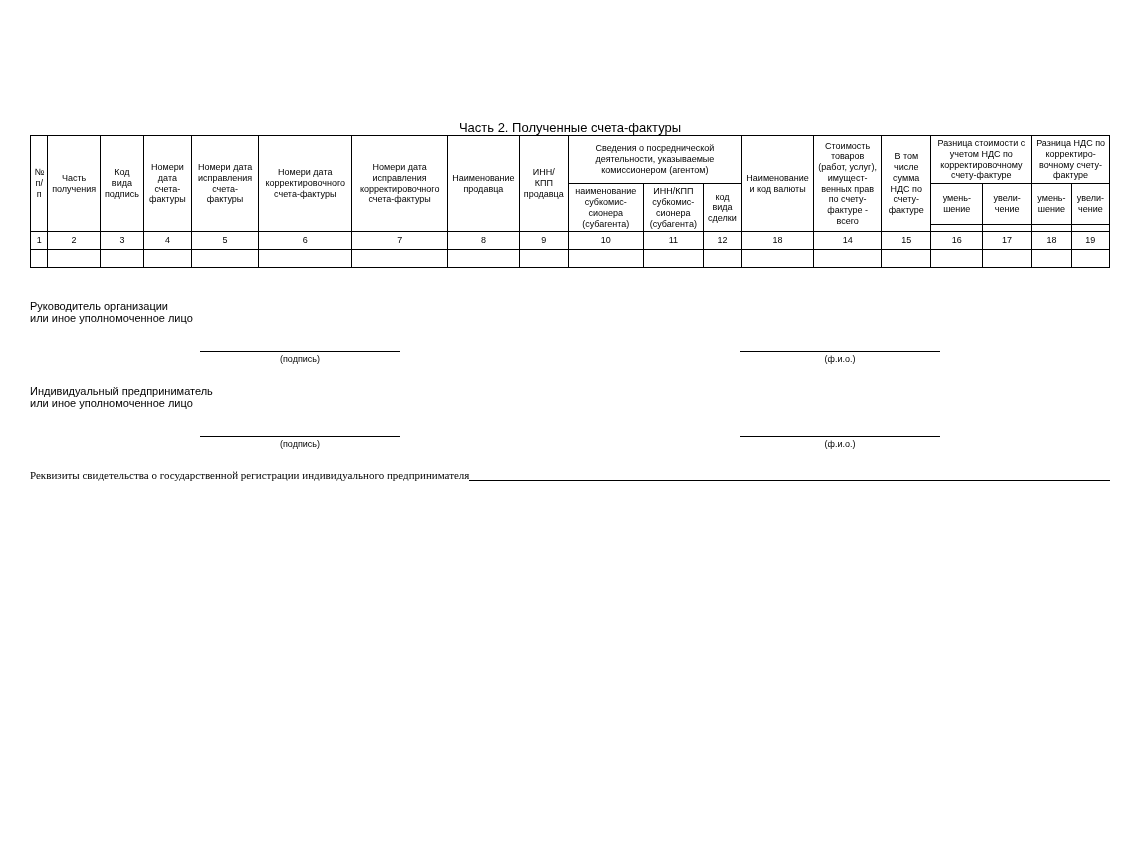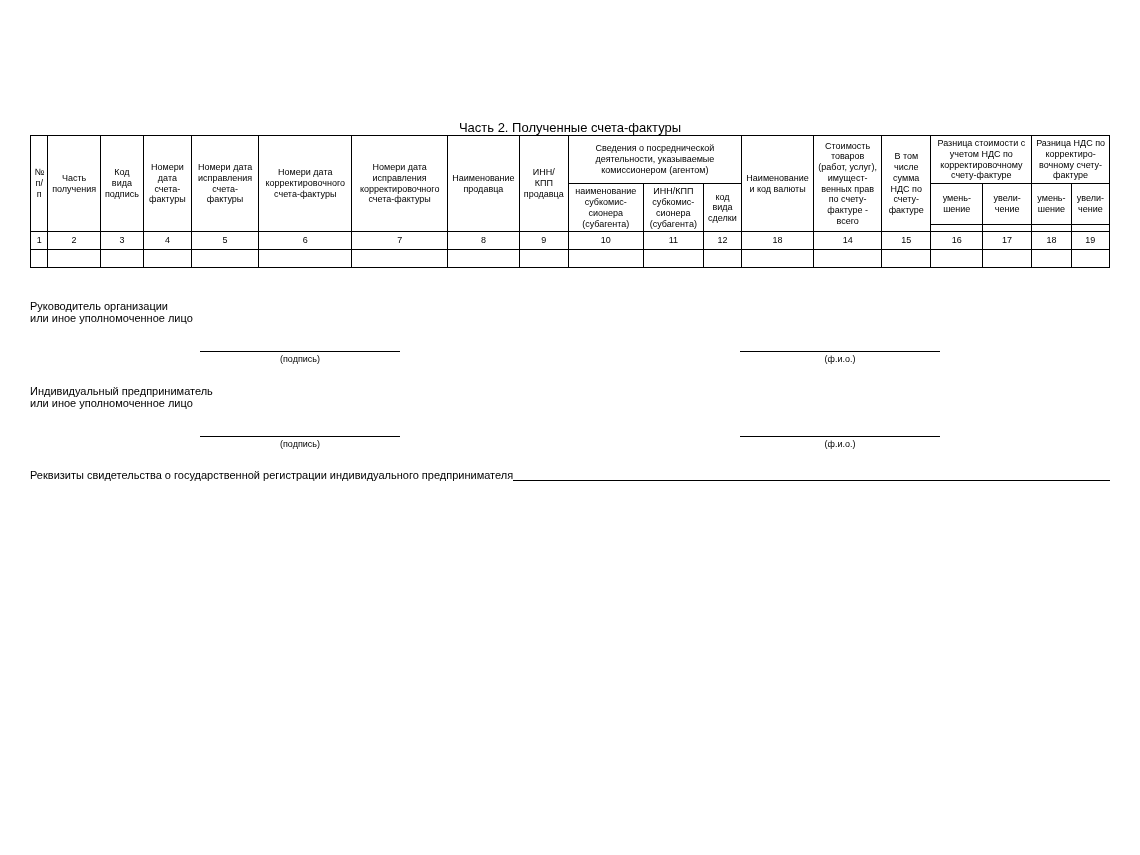--- a/index.html
+++ b/index.html
@@ -68,20 +68,21 @@
     .sign-caption {
       font-size: 9px;
     }
     .footer-row {
       margin-top: 32px;
     }
     .requisites-line {
       display: flex;
       margin-top: 8px;
       font-size: 11px;
+      font-family: Liberation Serif, serif;
     }
     .req-line {
       flex: 1;
       border-bottom: 1px solid #000;
     }
   </style>
 </head>
 <body>
 
 <div class="page">

